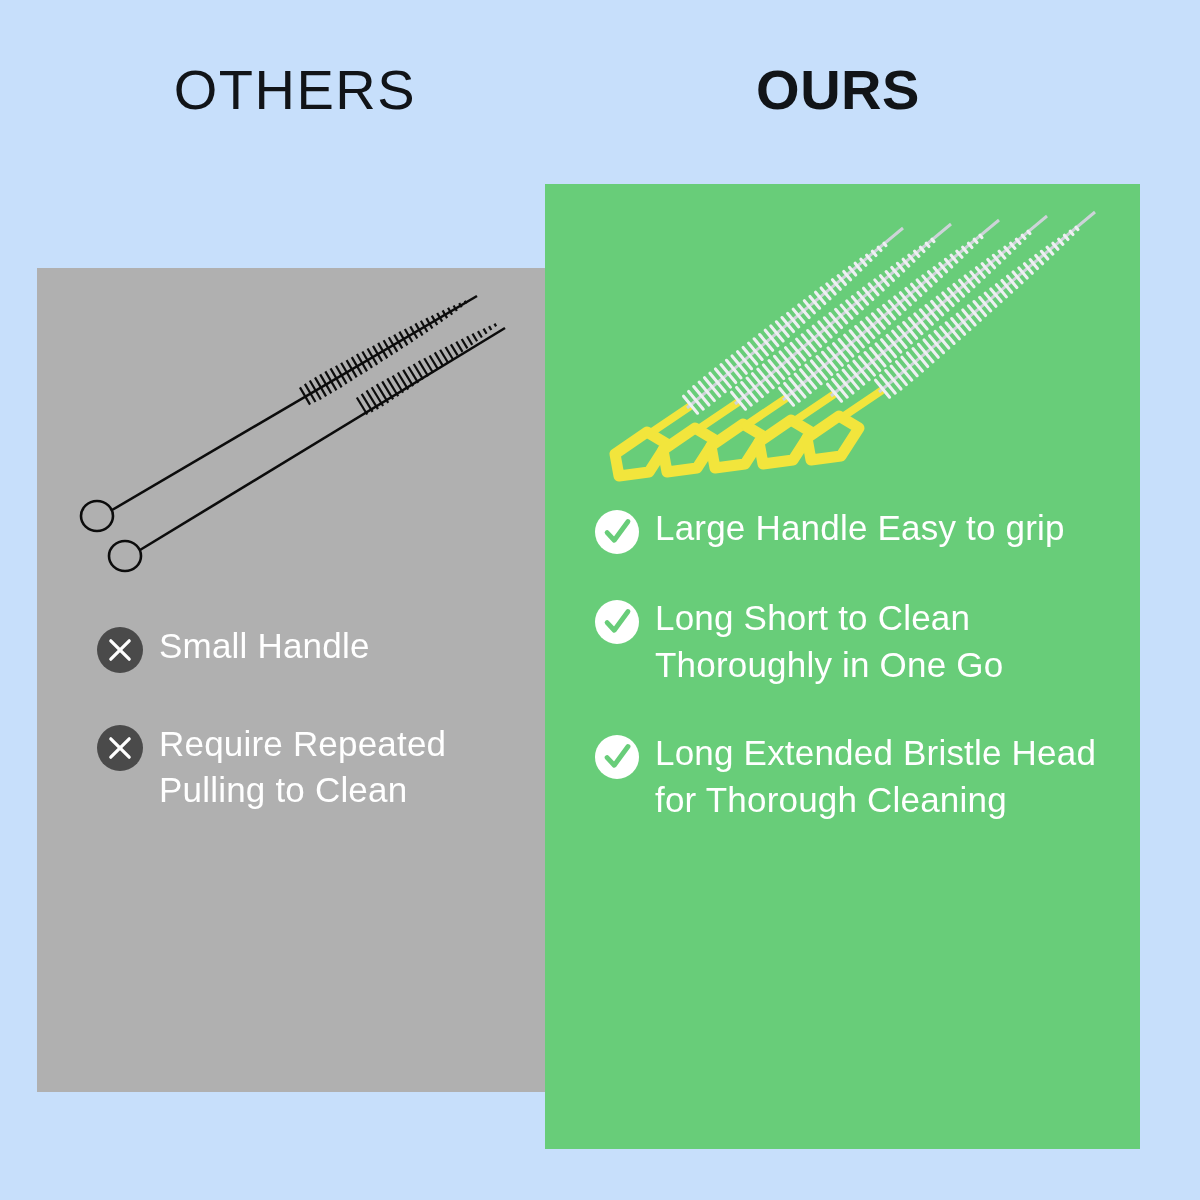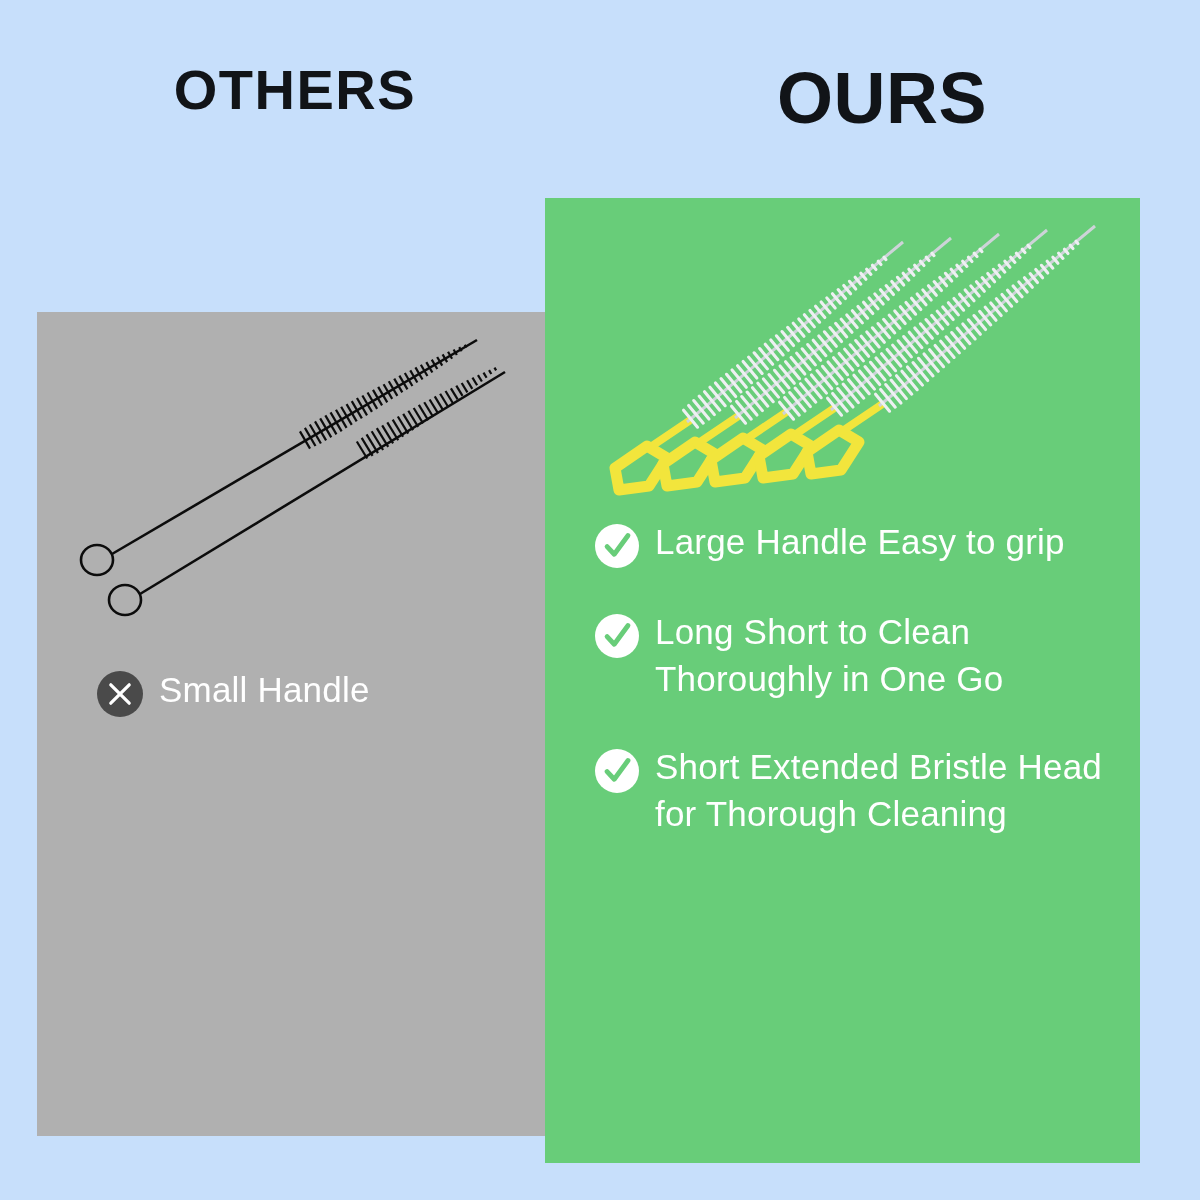--- a/index.html
+++ b/index.html
@@ -29,49 +29,48 @@
     text-align: center;
     color: #111418;
     line-height: 1;
     white-space: nowrap;
   }
   #heading-others {
     left: 0;
     top: 62px;
     width: 590px;
     font-size: 56px;
-    font-weight: 700;
+    font-weight: 400;
     letter-spacing: 1.5px;
   }
   #heading-ours {
-    left: 592px;
+    left: 548px;
     top: 62px;
     width: 580px;
-    font-size: 72px;
+    font-size: 56px;
     font-weight: 700;
     letter-spacing: 0.5px;
   }
 
   
   .panel {
     position: absolute;
     box-sizing: border-box;
   }
   #panel-others {
     left: 37px;
     top: 268px;
     width: 508px;
     height: 824px;
     background: #b0b0b0;
     z-index: 1;
-    margin-top: 44px;
   }
   #panel-ours {
     left: 545px;
-    top: 198px;
+    top: 184px;
     width: 595px;
     height: 965px;
     background: #68cd79;
     z-index: 2;
   }
 
   
   .art {
     position: absolute;
     left: 0; top: 0;
@@ -263,20 +262,30 @@
         <div class="feature-icon">
           <svg viewBox="0 0 40 40" xmlns="http://www.w3.org/2000/svg">
             <circle cx="20" cy="20" r="20" fill="#4a4a4a"></circle>
             <line x1="12" y1="12" x2="28" y2="28" stroke="#ffffff" stroke-width="2.8" stroke-linecap="round"></line>
             <line x1="28" y1="12" x2="12" y2="28" stroke="#ffffff" stroke-width="2.8" stroke-linecap="round"></line>
           </svg>
         </div>
         <div class="feature-text">Small Handle</div>
       </div>
 
+      <div class="feature-row">
+        <div class="feature-icon">
+          <svg viewBox="0 0 40 40" xmlns="http://www.w3.org/2000/svg">
+            <circle cx="20" cy="20" r="20" fill="#4a4a4a"></circle>
+            <line x1="12" y1="12" x2="28" y2="28" stroke="#ffffff" stroke-width="2.8" stroke-linecap="round"></line>
+            <line x1="28" y1="12" x2="12" y2="28" stroke="#ffffff" stroke-width="2.8" stroke-linecap="round"></line>
+          </svg>
+        </div>
+        <div class="feature-text">Require Repeated Pulling to Clean</div>
+      </div>
 
 
     </div>
   </div>
 
   <div class="panel" id="panel-ours">
 
     <div id="art-ours-wrap">
       <svg class="art" viewBox="0 0 520 300" xmlns="http://www.w3.org/2000/svg">
         <defs>
@@ -372,19 +381,19 @@
         <div class="feature-text">Long Short to Clean Thoroughly in One Go</div>
       </div>
 
       <div class="feature-row">
         <div class="feature-icon">
           <svg viewBox="0 0 40 40" xmlns="http://www.w3.org/2000/svg">
             <circle cx="20" cy="20" r="20" fill="#ffffff"></circle>
             <path d="M 11 20.5 L 17.5 27.5 L 30 10.5" fill="none" stroke="#68cd79" stroke-width="4.4" stroke-linecap="round" stroke-linejoin="round"></path>
           </svg>
         </div>
-        <div class="feature-text">Short Extended Bristle Head for Thorough Cleaning</div>
+        <div class="feature-text">Long Extended Bristle Head for Thorough Cleaning</div>
       </div>
 
     </div>
   </div>
 
 </div>
 
 </body></html>

